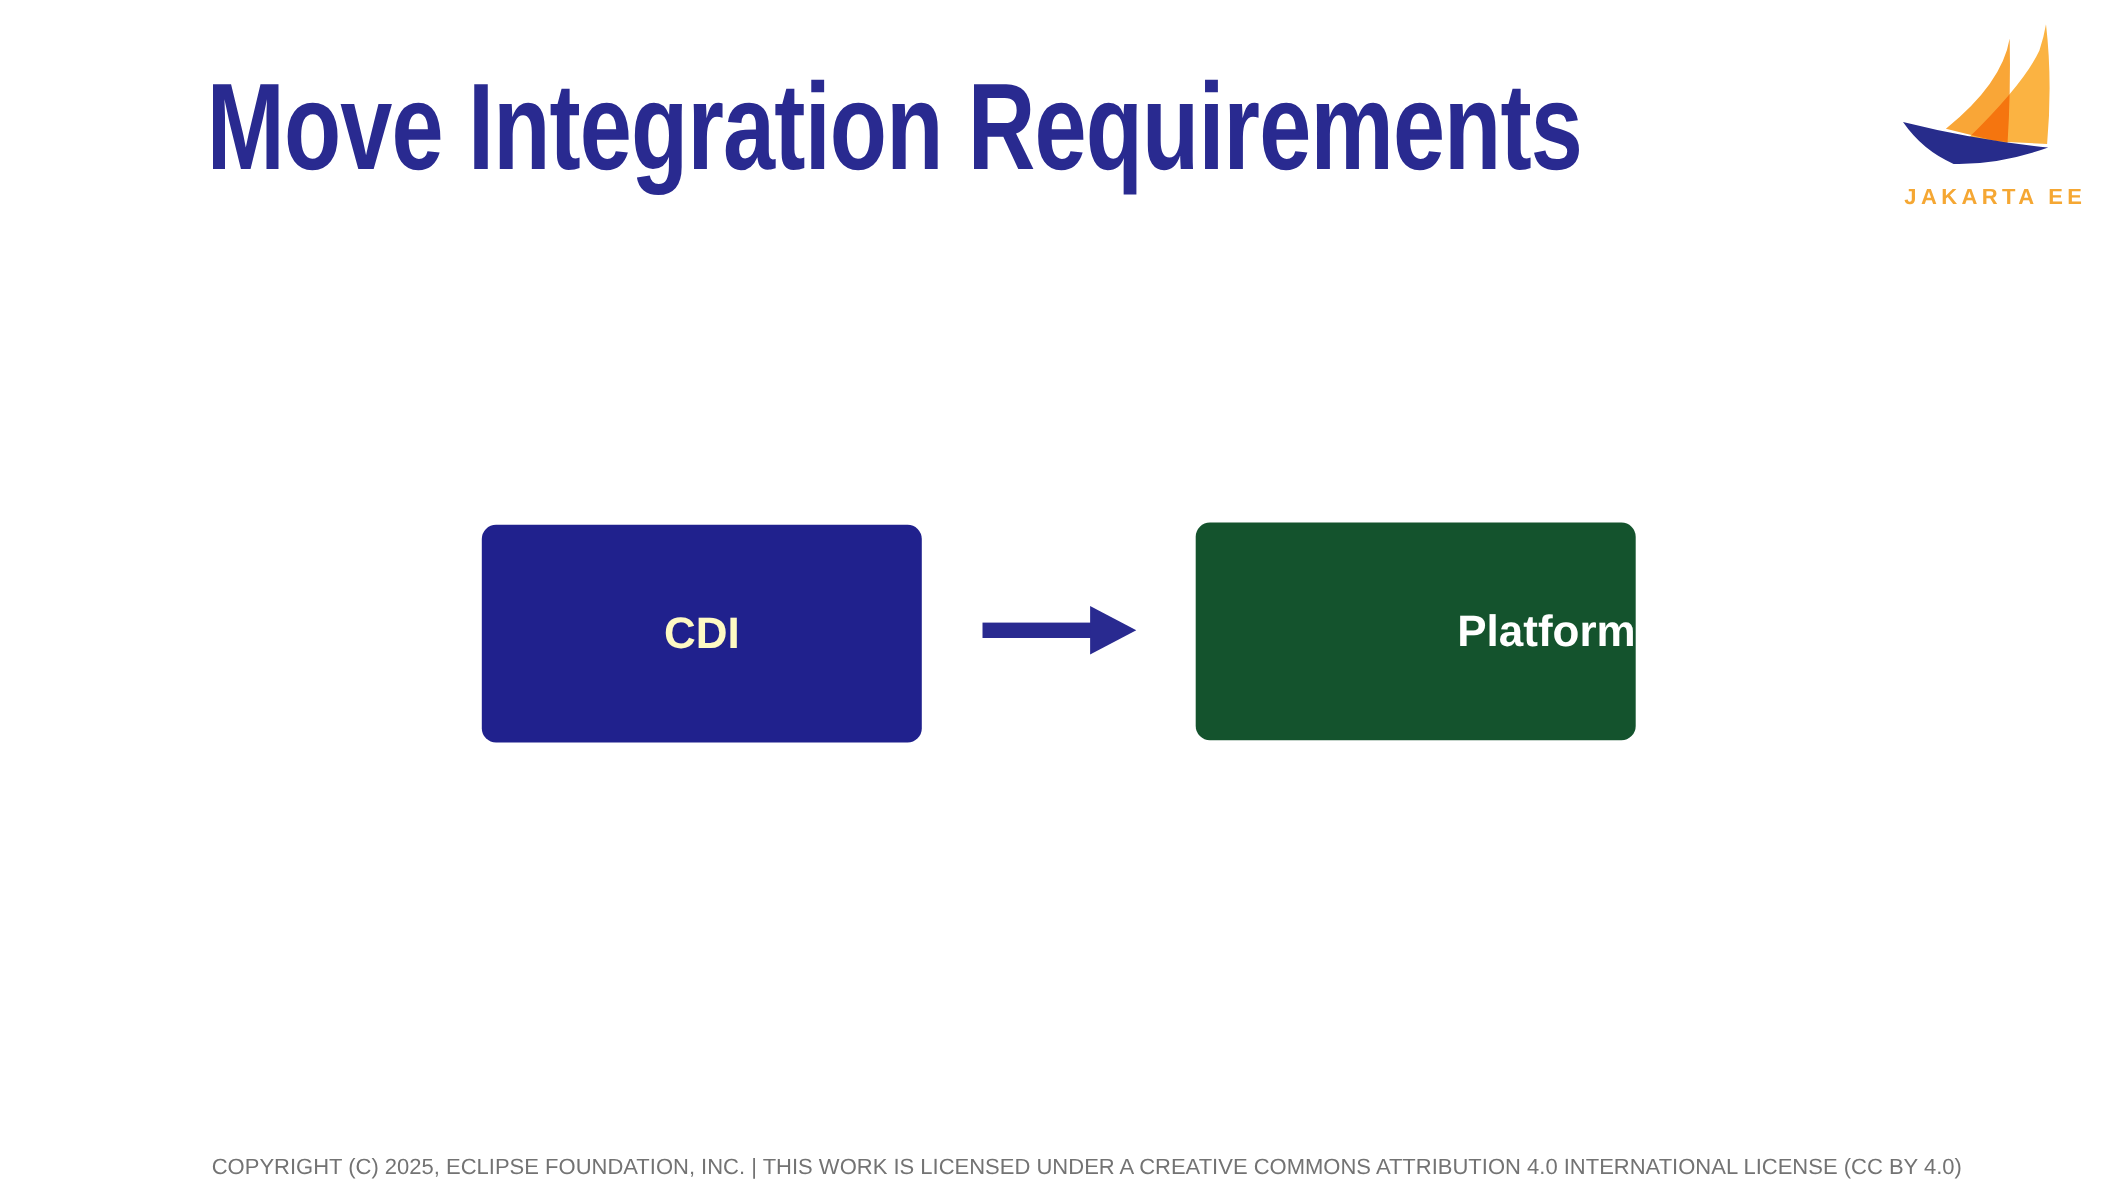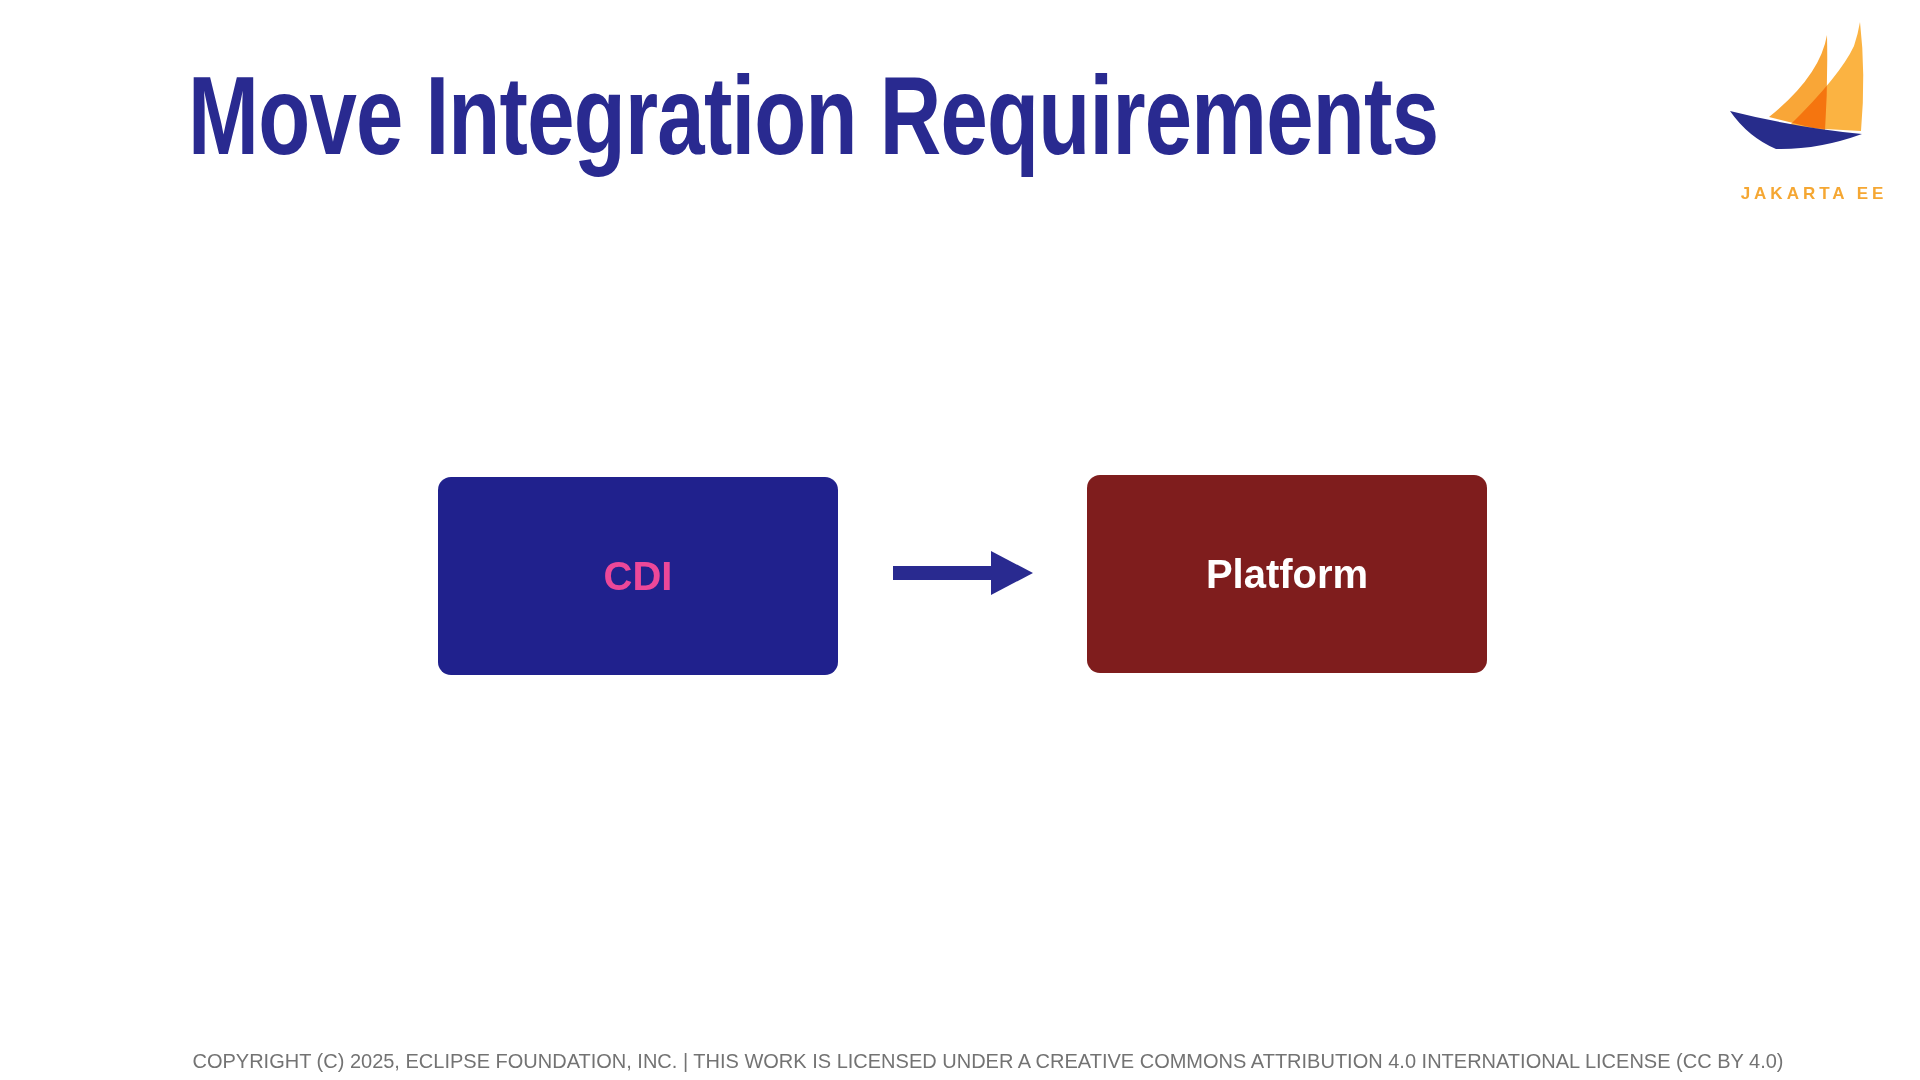--- a/index.html
+++ b/index.html
@@ -30,22 +30,22 @@
   
   .logo {
     position: absolute;
     left: 1708px;
     top: 4px;
     width: 212px;
     text-align: center;
   }
   .logo svg { display: block; }
   .logo-label {
-    margin-top: 18px;
-    font-size: 17px;
+    margin-top: 2px;
+    font-size: 20px;
     font-weight: 600;
     letter-spacing: 4px;
     white-space: nowrap;
   }
 
   
   .box {
     position: absolute;
     width: 400px;
     height: 198px;
@@ -87,29 +87,29 @@
       <path d="M119,31 Q112,72 61,113 L117,127 Q120,80 119,31 Z" style="mix-blend-mode: multiply; fill: rgb(249, 166, 55);"></path>
 
       <path d="M22,107 Q90,124 154,130 Q110,146 68,145 Q40,133 22,107 Z" style="fill: rgb(39, 44, 139);"></path>
     </svg>
     <div class="logo-label" style="color: rgb(245, 167, 51);">JAKARTA EE</div>
   </div>
 
   <div class="diagram">
 
     <div class="box box-source" style="background-color: rgb(32, 33, 141);">
-      <span style="color: #ec4899;">CDI</span>
+      <span style="color: #fef9c3;">CDI</span>
     </div>
 
     <svg class="arrow-svg" width="140" height="52" viewBox="0 0 140 52" style="color: rgb(41, 42, 144);">
       <rect x="0" y="19" width="100" height="14" fill="currentColor"></rect>
       <polygon points="98,4 140,26 98,48" fill="currentColor"></polygon>
     </svg>
 
-    <div class="box box-target" style="background-color: #7f1d1d;">
+    <div class="box box-target" style="background-color: #14532d; justify-content: flex-end;">
       <span style="color: rgb(255, 255, 255);">Platform</span>
     </div>
 
   </div>
 
   <div class="footer" style="color: rgb(115, 115, 115); padding-left: 28px;">COPYRIGHT (C) 2025, ECLIPSE FOUNDATION, INC. | THIS WORK IS LICENSED UNDER A CREATIVE COMMONS ATTRIBUTION 4.0 INTERNATIONAL LICENSE (CC BY 4.0)</div>
 
 </div>
 
 </body></html>

